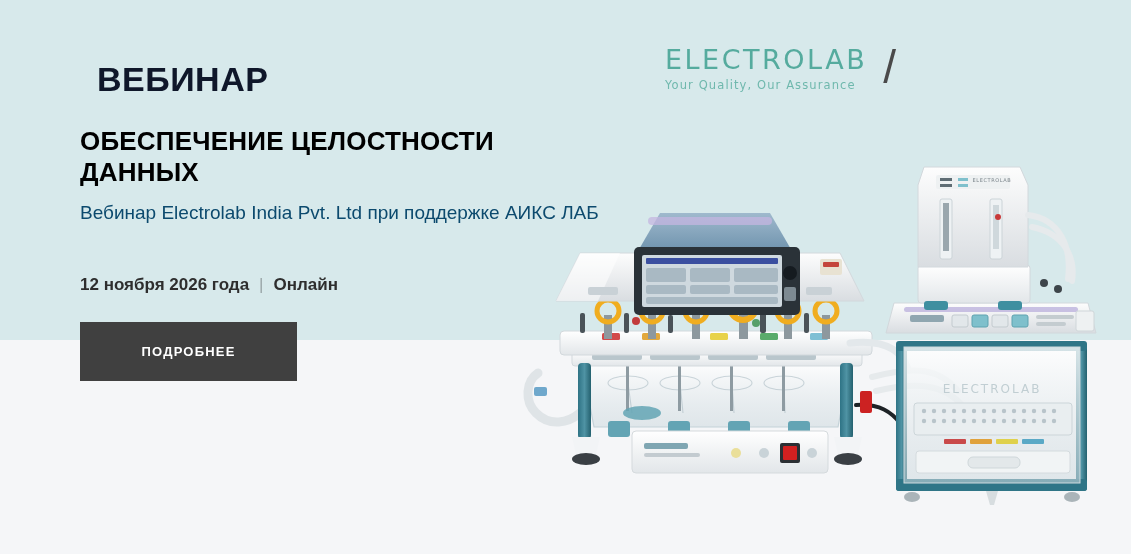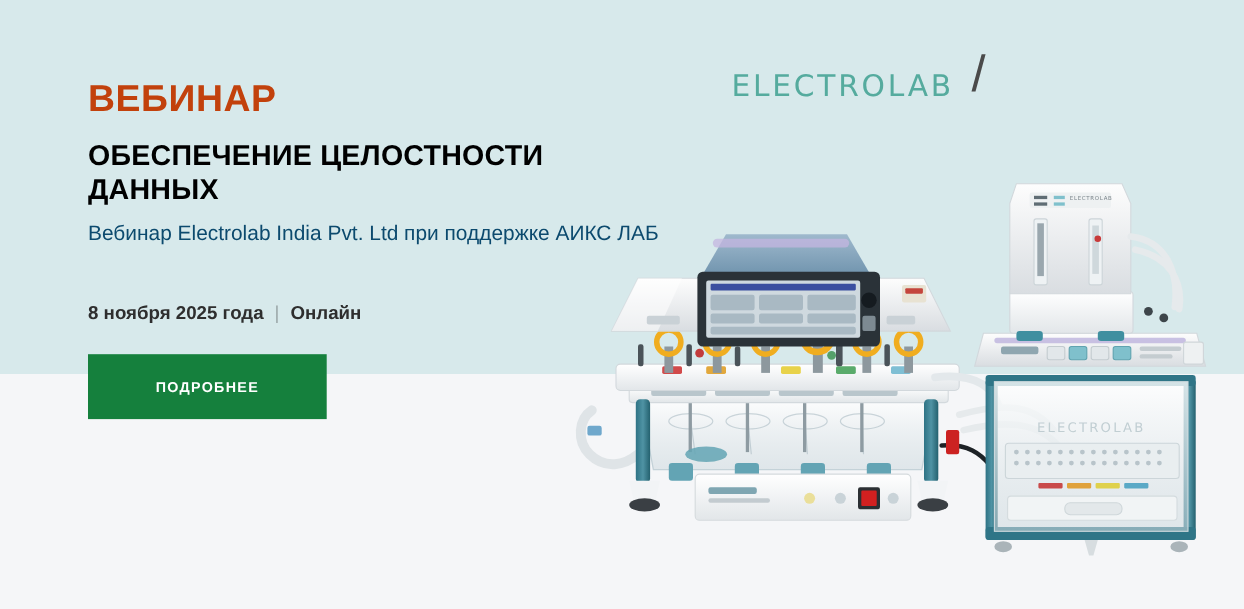--- a/index.html
+++ b/index.html
@@ -21,23 +21,23 @@
     width: 1131px; height: 340px;
     background: #d7e9eb;
   }
   .band-white {
     position: absolute; left: 0; top: 340px;
     width: 1131px; height: 214px;
     background: #f5f6f8;
   }
 
   .kicker {
-    position: absolute; left: 80px; top: 62px;
+    position: absolute; left: 97px; top: 62px;
     font-size: 34px; font-weight: bold; letter-spacing: 0.5px;
-    color: #c2410c; line-height: 1; margin-top: 11px;
+    color: #0f172a; line-height: 1;
   }
   .headline {
     position: absolute; left: 80px; top: 126px;
     width: 540px;
     font-size: 26px; font-weight: bold;
     color: #000000; line-height: 1.18;
     letter-spacing: 0.2px;
   }
   .headline .l2 { display: block; }
   .subtitle {
@@ -49,21 +49,21 @@
     position: absolute; left: 80px; top: 274px;
     font-size: 17px; font-weight: bold;
     color: #2e2e2e; line-height: 1.3;
     display: flex; align-items: center; gap: 10px;
   }
   .meta .sep { color: #9aa6a8; font-weight: normal; }
 
   .cta {
     position: absolute; left: 80px; top: 322px;
     width: 217px; height: 59px;
-    background: #15803d; border: none;
+    background: #404040; border: none;
     color: #ffffff; font-size: 13px; font-weight: bold;
     letter-spacing: 1.2px; cursor: pointer;
     font-family: "Liberation Sans", sans-serif;
     display: flex; align-items: center; justify-content: center;
   }
 
   
   .logos {
     position: absolute; left: 665px; top: 46px;
     display: flex; align-items: flex-end; gap: 12px;
@@ -103,31 +103,32 @@
 
   <div class="kicker">ВЕБИНАР</div>
 
   <div class="headline">
     <span class="l1">ОБЕСПЕЧЕНИЕ ЦЕЛОСТНОСТИ ДАННЫХ</span>
   </div>
 
   <div class="subtitle">Вебинар Electrolab India Pvt. Ltd при поддержке АИКС ЛАБ</div>
 
   <div class="meta">
-    <span>8 ноября 2025 года</span>
+    <span>12 ноября 2026 года</span>
     <span class="sep">|</span>
     <span>Онлайн</span>
   </div>
 
   <button class="cta">ПОДРОБНЕЕ</button>
 
   <div class="logos">
 
     <div class="logo-electrolab">
       <span class="el-word">ELECTROLAB</span>
+      <span class="el-tag">Your Quality, Our Assurance</span>
     </div>
 
     <span class="slash">/</span>
 
   </div>
 
   <svg class="photo" viewBox="0 0 611 360">
     <defs>
       <linearGradient id="gWhite" x1="0" y1="0" x2="0" y2="1">
         <stop offset="0" stop-color="#ffffff"></stop>

